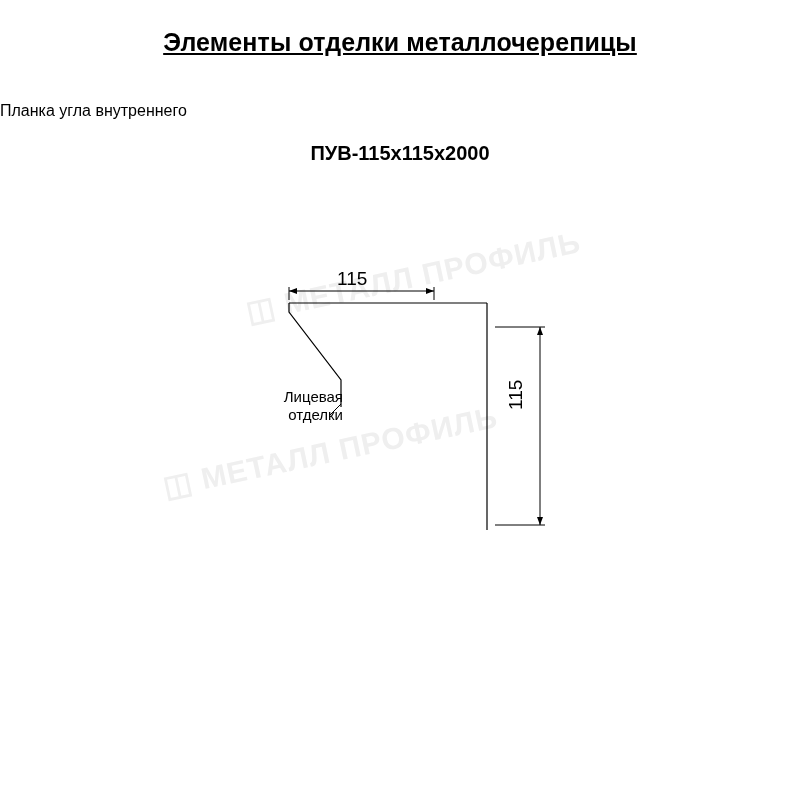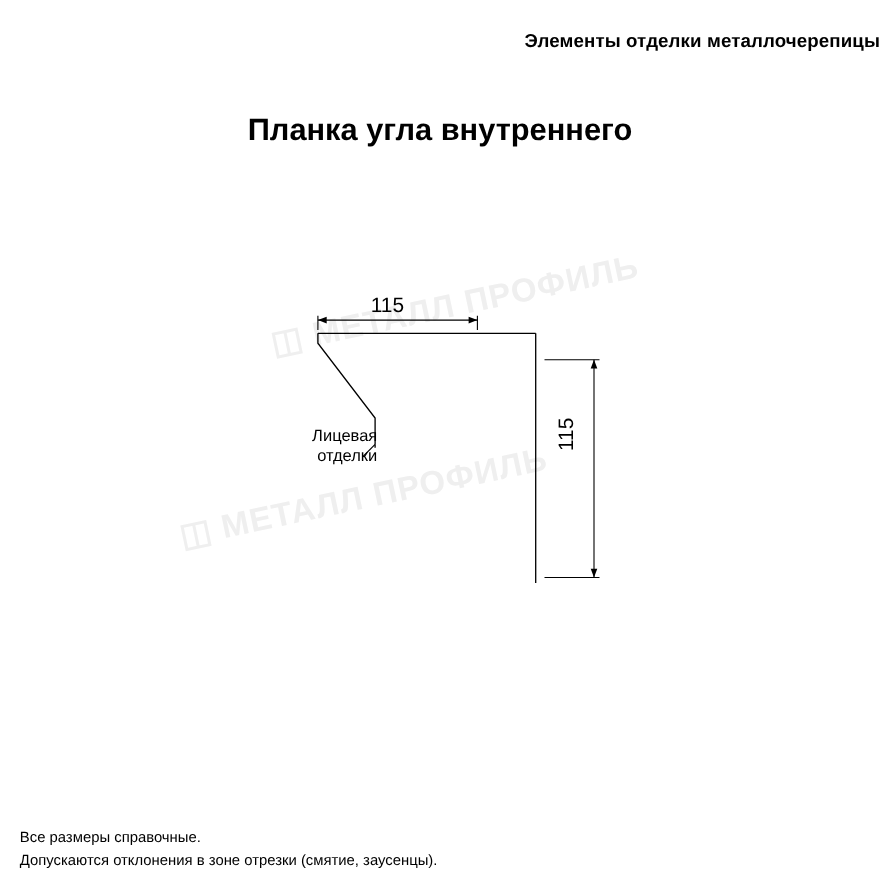--- a/index.html
+++ b/index.html
@@ -20,33 +20,33 @@
     position: absolute;
     inset: 0;
   }
 
   
   .title-main {
     position: absolute;
     top: 28px;
     left: 0;
     width: 800px;
-    text-align: right;
-    font-size: 17px;
+    text-align: center;
+    font-size: 25px;
     font-weight: bold;
     letter-spacing: 0.1px;
+    text-decoration: underline;
   }
   .title-sub1 {
     position: absolute;
     top: 102px;
     left: 0;
     width: 800px;
-    text-align: center;
-    font-size: 28px;
-    font-weight: bold;
+    font-size: 16px;
+    font-weight: normal;
   }
   .title-sub2 {
     position: absolute;
     top: 142px;
     left: 0;
     width: 800px;
     text-align: center;
     font-size: 20px;
     font-weight: bold;
   }
@@ -118,20 +118,21 @@
     line-height: 21px;
   }
 </style>
 </head>
 <body>
 
 <div class="page">
 
   <div class="title-main">Элементы отделки металлочерепицы</div>
   <div class="title-sub1">Планка угла внутреннего</div>
+  <div class="title-sub2">ПУВ-115х115х2000</div>
 
   <div class="watermark wm-1">
     <span>◫&nbsp;</span><span>МЕТАЛЛ ПРОФИЛЬ</span>
   </div>
   <div class="watermark wm-2">
     <span>◫&nbsp;</span><span>МЕТАЛЛ ПРОФИЛЬ</span>
   </div>
 
   <svg class="drawing" viewBox="0 0 800 800">
 
@@ -170,18 +171,14 @@
   </svg>
 
   <div class="dim-label dim-top">115</div>
   <div class="dim-label dim-right">115</div>
 
   <div class="face-label">
     <div>Лицевая</div>
     <div>отделки</div>
   </div>
 
-  <div class="footer">
-    <div>Все размеры справочные.</div>
-    <div>Допускаются отклонения в зоне отрезки (смятие, заусенцы).</div>
-  </div>
 
 </div>
 
 </body></html>

